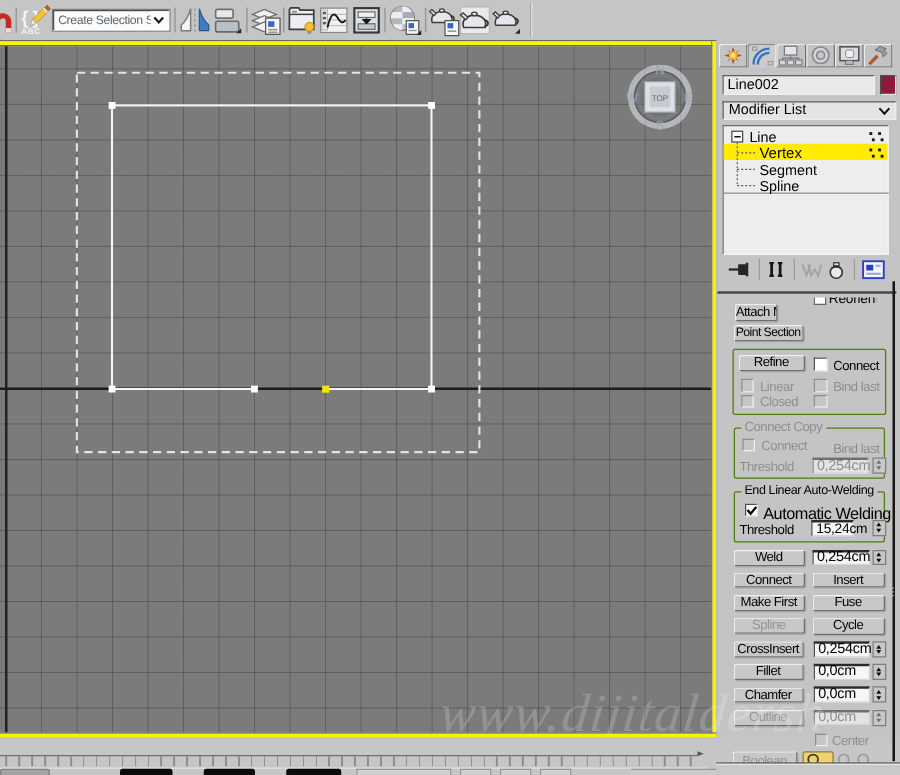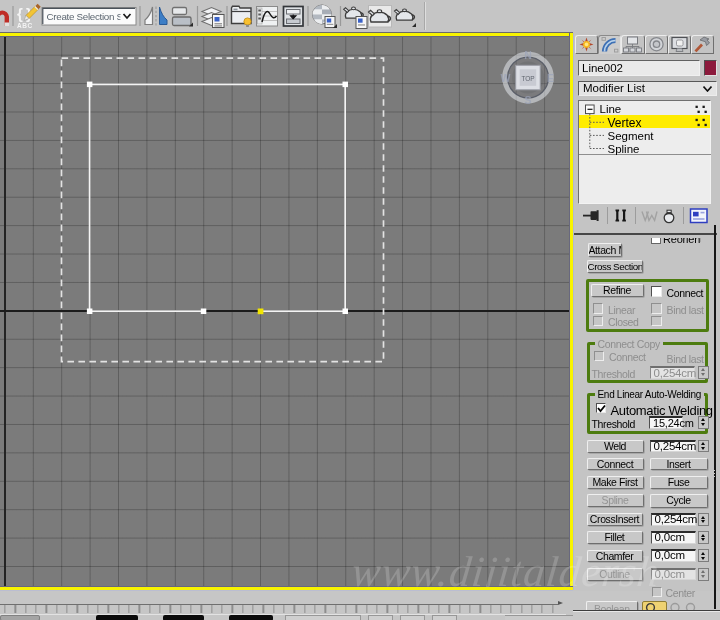--- a/index.html
+++ b/index.html
@@ -43,21 +43,21 @@
   .spin i{position:absolute;left:2.4px;width:0;height:0;border-left:2.9px solid transparent;border-right:2.9px solid transparent;}
   .spin i.u{top:1.6px;border-bottom:3.6px solid #0a0a0a;}
   .spin i.d{bottom:1.6px;border-top:3.6px solid #0a0a0a;}
   .spin.dis i.u{border-bottom-color:#707070;}
   .spin.dis i.d{border-top-color:#707070;}
   .cb{position:absolute;width:10.5px;height:10.5px;background:#fff;z-index:5;
       border:1px solid;border-color:#4f4f4f #e9e9e9 #e9e9e9 #4f4f4f;}
   .cb.dis{background:#c6c6c6;border-color:#8f8f8f #ededed #ededed #8f8f8f;}
   .lbl{position:absolute;font-size:10.5px;letter-spacing:-0.35px;color:#000;white-space:nowrap;z-index:5;}
   .lbl.dis{color:#8e8e8e;}
-  .grp{position:absolute;border:3px solid #4d7c0f;border-radius:2px;z-index:2;}
+  .grp{position:absolute;border:1px solid #4d7c0f;border-radius:2px;z-index:2;}
   .grp span{position:absolute;top:-7px;left:5px;background:#c4c4c4;padding:0 3px;
       font-size:10.5px;letter-spacing:-0.35px;white-space:nowrap;}
   .tab{position:absolute;top:35px;width:23.2px;height:18.5px;background:#c3c3c3;
       border:1px solid;border-color:#ececec #6f6f6f #6f6f6f #ececec;border-radius:3px 3px 0 0;}
   .tab.act{background:#cccccc;border-color:#8a8a8a #e6e6e6 #cccccc #8a8a8a;}
 </style>
 </head>
 <body>
 <div class="abs" id="toolbar">
 <svg width="720" height="32" viewBox="0 0 720 32">
@@ -374,21 +374,21 @@
 </svg>
 
 <div class="abs" style="left:573.5px;top:233.2px;width:143.5px;height:1.8px;background:#474747;z-index:5;"></div>
 
 <div class="abs" style="left:650.5px;top:237.5px;width:10.5px;height:6.2px;background:#fff;border:1px solid #666;border-top:none;z-index:5;"></div>
 <div class="abs" style="left:663px;top:237.5px;width:38px;height:6.2px;overflow:hidden;z-index:5;">
   <div style="margin-top:-5px;font-size:11px;letter-spacing:-0.2px;">Reorient</div>
   </div>
 
 <div class="btn" style="left:587.5px;top:243px;width:34px;height:13.5px;line-height:12px;">Attach Mult.</div>
-<div class="btn" style="left:586.5px;top:260.4px;width:56px;height:13px;line-height:11.5px;font-size:9.8px;letter-spacing:-0.45px;">Cross Section</div>
+<div class="btn" style="left:586.5px;top:260.4px;width:56px;height:13px;line-height:11.5px;font-size:9.8px;letter-spacing:-0.45px;">Point Section</div>
 
 <div class="grp" style="left:585.5px;top:279px;width:123.5px;height:52.5px;"></div>
 <div class="btn" style="left:590.5px;top:284px;width:53px;height:13px;line-height:11.5px;">Refine</div>
 <div class="cb" style="left:651px;top:286px;"></div>
 <div class="lbl" style="left:666.5px;top:286.5px;">Connect</div>
 <div class="cb dis" style="left:592.5px;top:303px;"></div>
 <div class="lbl dis" style="left:608px;top:303.5px;">Linear</div>
 <div class="cb dis" style="left:651px;top:303px;"></div>
 <div class="lbl dis" style="left:666.5px;top:303.5px;">Bind last</div>
 <div class="cb dis" style="left:592.5px;top:315.8px;"></div>

